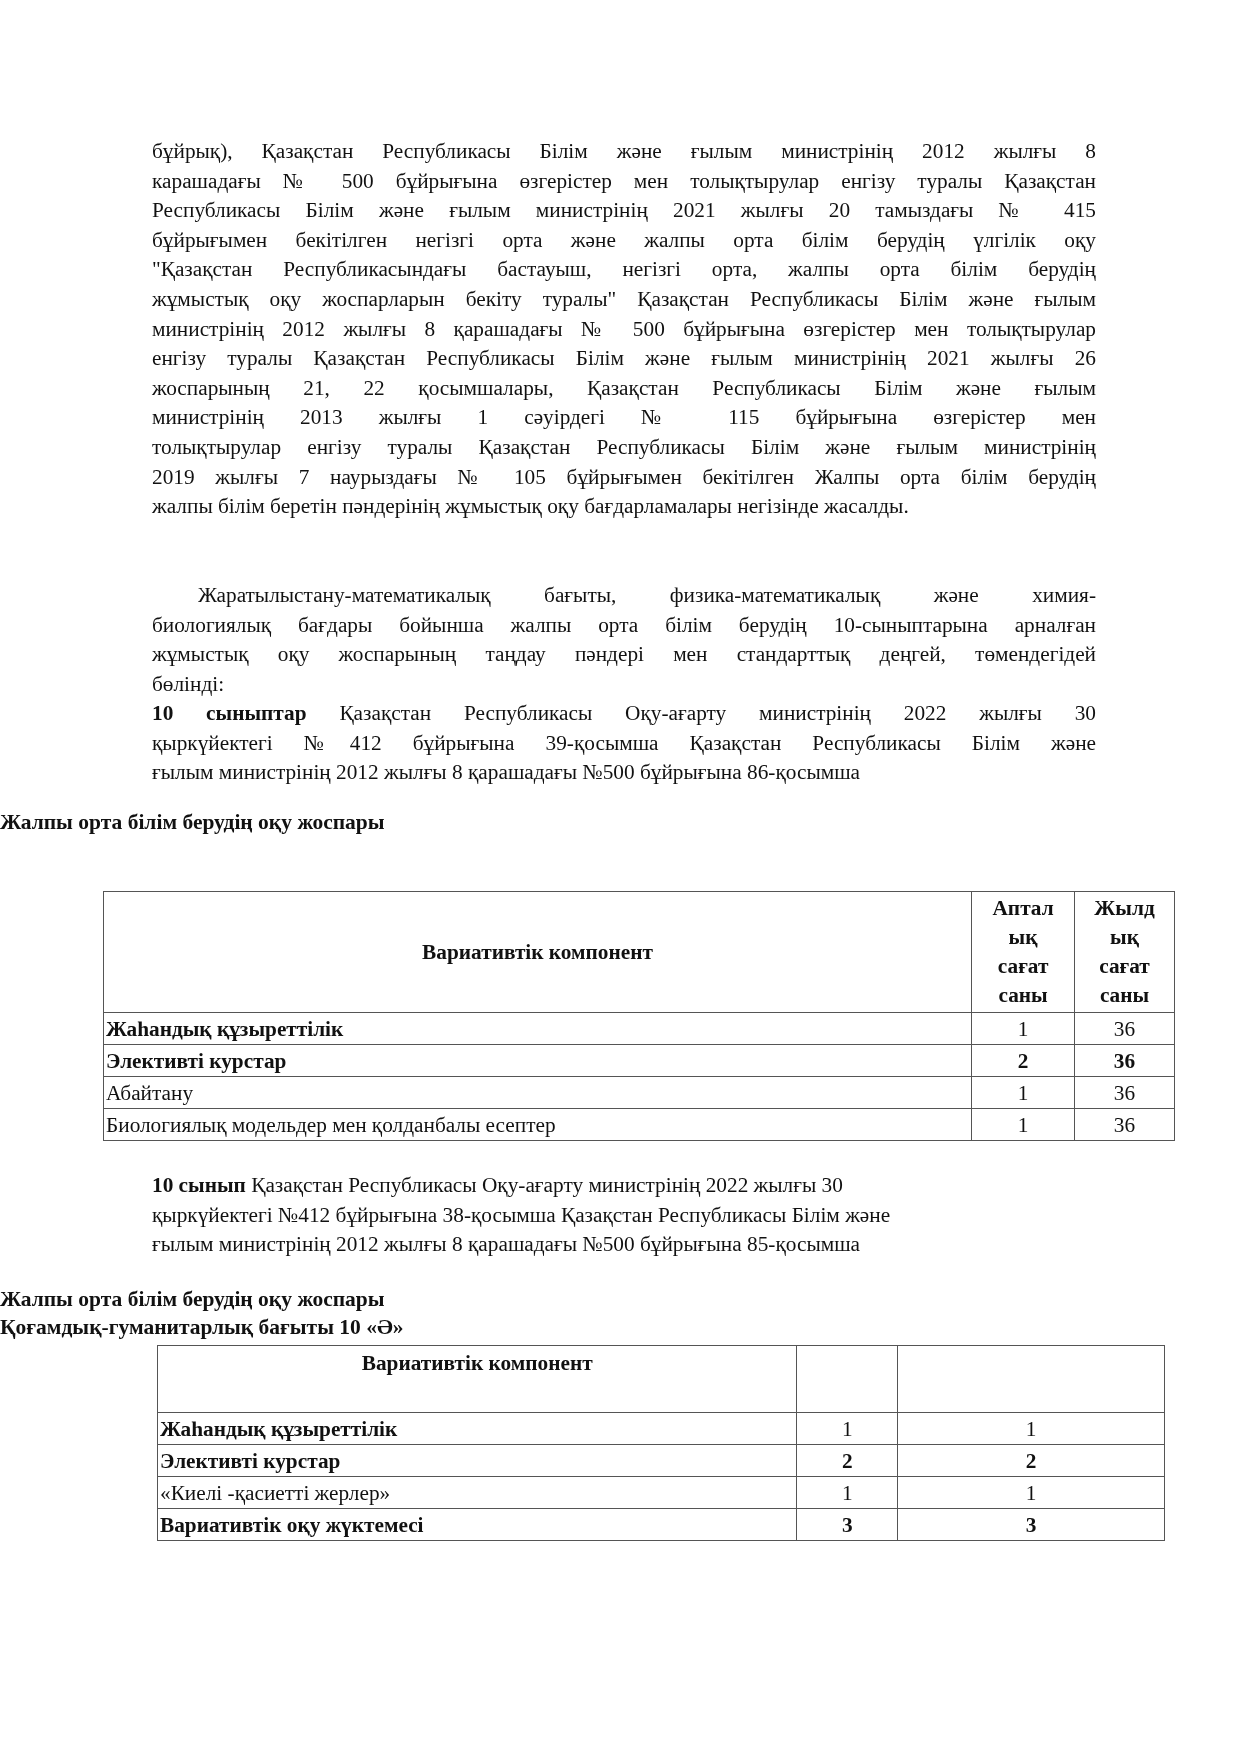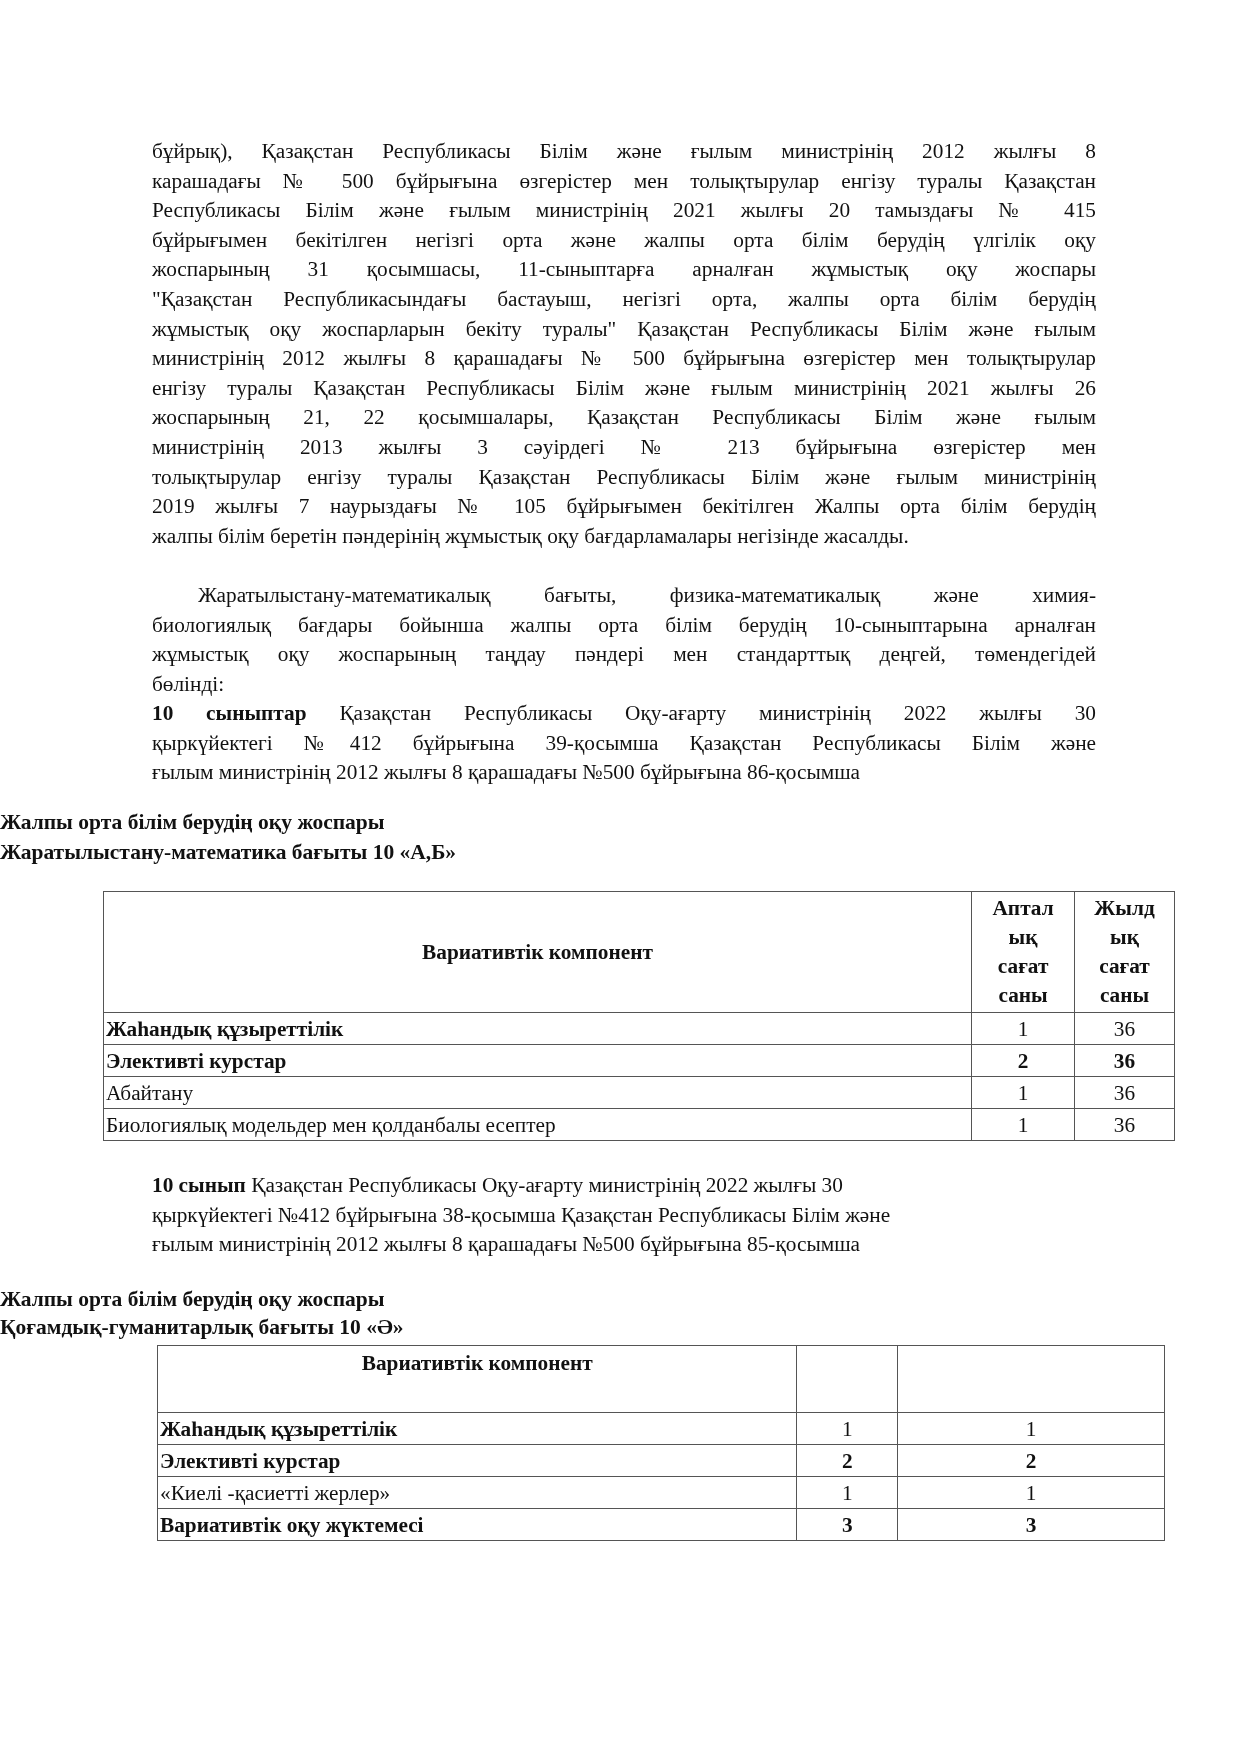--- a/index.html
+++ b/index.html
@@ -44,47 +44,45 @@
 </head>
 <body>
 
 <div class="page">
 
   <div class="para" style="top:137px;">
     <span class="line">бұйрық), Қазақстан Республикасы Білім және ғылым министрінің 2012 жылғы 8</span>
     <span class="line">карашадағы № 500 бұйрығына өзгерістер мен толықтырулар енгізу туралы Қазақстан</span>
     <span class="line">Республикасы Білім және ғылым министрінің 2021 жылғы 20 тамыздағы № 415</span>
     <span class="line">бұйрығымен бекітілген негізгі орта және жалпы орта білім берудің үлгілік оқу</span>
-    <span class="line">жоспарының  31 қосымшасы, 11-сыныптарға арналған жұмыстық оқу жоспары</span>
     <span class="line">"Қазақстан Республикасындағы бастауыш, негізгі орта, жалпы орта білім берудің</span>
     <span class="line">жұмыстық оқу жоспарларын бекіту туралы" Қазақстан Республикасы Білім және ғылым</span>
     <span class="line">министрінің 2012 жылғы 8 қарашадағы № 500 бұйрығына өзгерістер мен толықтырулар</span>
     <span class="line">енгізу туралы Қазақстан Республикасы Білім және ғылым министрінің 2021 жылғы 26</span>
     <span class="line">жоспарының 21, 22  қосымшалары, Қазақстан Республикасы  Білім  және  ғылым</span>
-    <span class="line">министрінің  2013  жылғы 3  сәуірдегі  №  213  бұйрығына өзгерістер мен</span>
+    <span class="line">министрінің  2013  жылғы 1  сәуірдегі  №  115  бұйрығына өзгерістер мен</span>
     <span class="line">толықтырулар енгізу туралы Қазақстан Республикасы  Білім  және ғылым министрінің</span>
     <span class="line">2019 жылғы 7 наурыздағы №  105  бұйрығымен бекітілген Жалпы орта білім берудің</span>
     <span class="line last">жалпы білім беретін пәндерінің  жұмыстық оқу бағдарламалары   негізінде жасалды.</span>
   </div>
 
   <div class="para" style="top:581px;">
     <span class="line indent">Жаратылыстану-математикалық  бағыты,  физика-математикалық  және  химия-</span>
     <span class="line">биологиялық бағдары бойынша жалпы орта білім берудің 10-сыныптарына арналған</span>
     <span class="line">жұмыстық оқу жоспарының таңдау пәндері мен стандарттық деңгей, төмендегідей</span>
     <span class="line last">бөлінді:</span>
   </div>
 
   <div class="para" style="top:699px;">
     <span class="line"><span class="bold">10 сыныптар</span><span>  Қазақстан Республикасы Оқу-ағарту министрінің    2022 жылғы 30</span></span>
     <span class="line">қыркүйектегі №412 бұйрығына 39-қосымша Қазақстан Республикасы Білім және</span>
     <span class="line last">ғылым министрінің   2012 жылғы 8 қарашадағы №500 бұйрығына 86-қосымша</span>
   </div>
 
   <div class="center-title" style="top:807px;">Жалпы орта білім берудің оқу жоспары</div>
-  <div class="center-title" style="top:837px;">Жаратылыстану-математика бағыты 10 «А,Б»</div>
 
   <table class="plan" id="t1">
     <colgroup>
         <col style="width:869px">
         <col style="width:103px">
         <col style="width:100px">
       </colgroup>
     <tbody>
         <tr>
       <th class="hdr-main">Вариативтік компонент</th>

